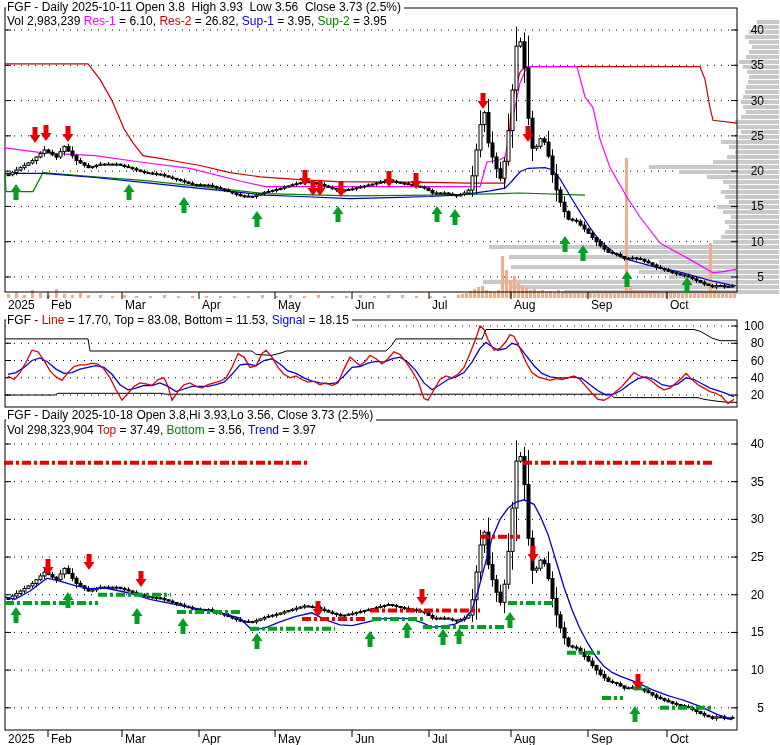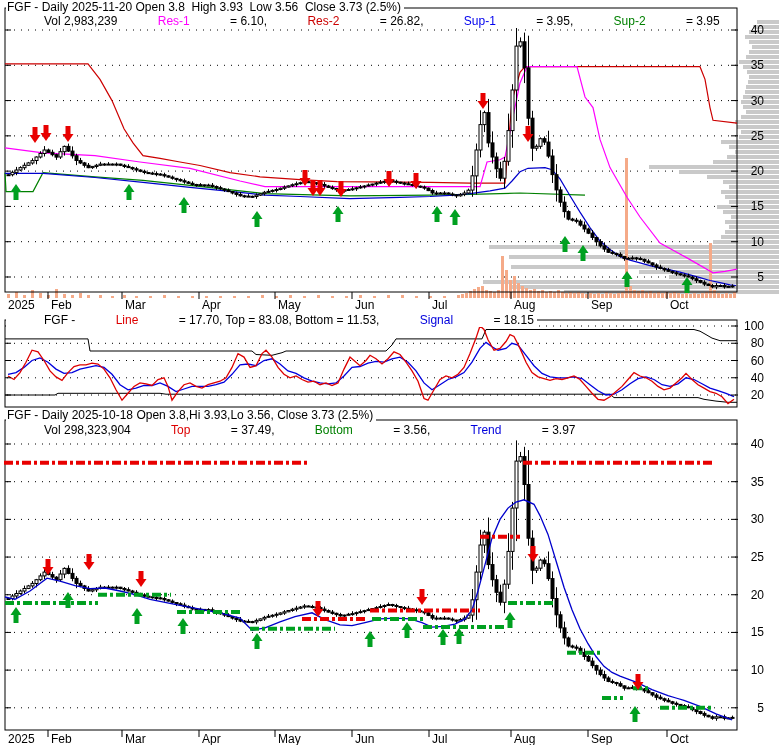--- a/index.html
+++ b/index.html
@@ -1,24 +1,24 @@
 <!DOCTYPE html>
 <html><head>
 <meta charset="utf-8">
 <style>
   html,body{margin:0;padding:0;background:#fff;}
   body{width:780px;height:745px;position:relative;font-family:"Liberation Sans",sans-serif;overflow:hidden;}
   .hdr{position:absolute;font-size:12px;line-height:13px;white-space:pre;background:#ffffff;padding:0 3px 0 1px;z-index:5;color:#000;}
   svg{position:absolute;left:0;top:0;z-index:1;}
-  .tok{white-space:pre;margin-left:37px;}
+  .tok{white-space:pre;}
 </style>
 </head>
 <body>
 
-<div class="hdr" style="left:6px;top:1px;">FGF - Daily 2025-11-20 Open 3.8  High 3.93  Low 3.56  Close 3.73 (2.5%)</div>
+<div class="hdr" style="left:6px;top:1px;">FGF - Daily 2025-10-11 Open 3.8  High 3.93  Low 3.56  Close 3.73 (2.5%)</div>
 <div class="hdr" style="left:6px;top:15px;" id="hdr-top-legend"><span class="tok" style="color: rgb(0, 0, 0);">Vol 2,983,239 </span><span class="tok" style="color: rgb(255, 0, 255);">Res-1</span><span class="tok" style="color: rgb(0, 0, 0);"> = 6.10, </span><span class="tok" style="color: rgb(204, 0, 0);">Res-2</span><span class="tok" style="color: rgb(0, 0, 0);"> = 26.82, </span><span class="tok" style="color: rgb(0, 0, 238);">Sup-1</span><span class="tok" style="color: rgb(0, 0, 0);"> = 3.95, </span><span class="tok" style="color: rgb(0, 128, 0);">Sup-2</span><span class="tok" style="color: rgb(0, 0, 0);"> = 3.95</span></div>
 <div class="hdr" style="left:6px;top:314px;" id="hdr-mid-title"><span class="tok" style="color: rgb(0, 0, 0);">FGF - </span><span class="tok" style="color: rgb(221, 0, 0);">Line</span><span class="tok" style="color: rgb(0, 0, 0);"> = 17.70, Top = 83.08, Bottom = 11.53, </span><span class="tok" style="color: rgb(0, 0, 221);">Signal</span><span class="tok" style="color: rgb(0, 0, 0);"> = 18.15</span></div>
 <div class="hdr" style="left:6px;top:409px;">FGF - Daily 2025-10-18 Open 3.8,Hi 3.93,Lo 3.56, Close 3.73 (2.5%)</div>
 <div class="hdr" style="left:6px;top:424px;" id="hdr-bot-legend"><span class="tok" style="color: rgb(0, 0, 0);">Vol 298,323,904 </span><span class="tok" style="color: rgb(221, 0, 0);">Top</span><span class="tok" style="color: rgb(0, 0, 0);"> = 37.49, </span><span class="tok" style="color: rgb(0, 128, 0);">Bottom</span><span class="tok" style="color: rgb(0, 0, 0);"> = 3.56, </span><span class="tok" style="color: rgb(0, 0, 221);">Trend</span><span class="tok" style="color: rgb(0, 0, 0);"> = 3.97</span></div>
 
 <svg id="chart-svg" width="780" height="745">
     <line x1="7" y1="30.0" x2="736" y2="30.0" stroke="#000000" stroke-width="1" stroke-dasharray="1 6"></line>
     <line x1="7" y1="65.3" x2="736" y2="65.3" stroke="#000000" stroke-width="1" stroke-dasharray="1 6"></line>
     <line x1="7" y1="100.6" x2="736" y2="100.6" stroke="#000000" stroke-width="1" stroke-dasharray="1 6"></line>
     <line x1="7" y1="135.9" x2="736" y2="135.9" stroke="#000000" stroke-width="1" stroke-dasharray="1 6"></line>

